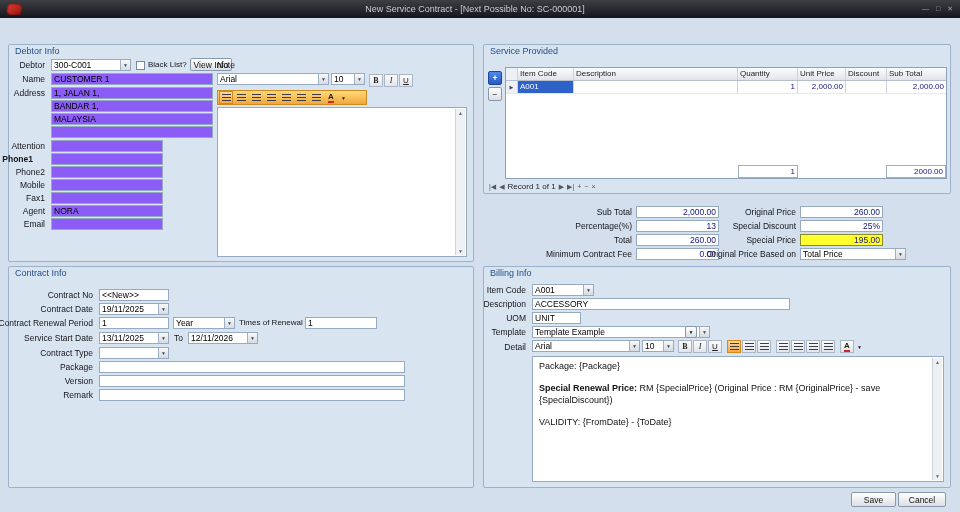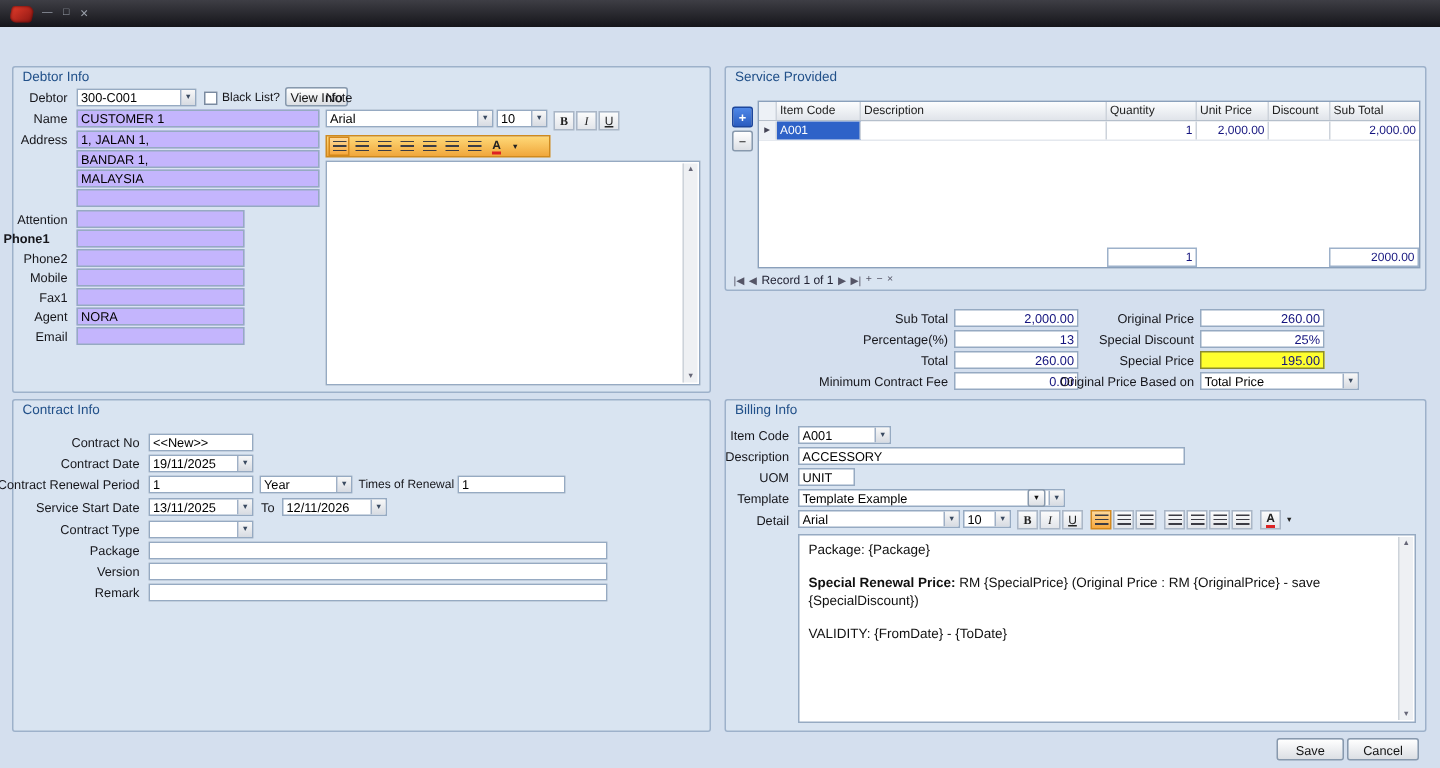--- a/index.html
+++ b/index.html
@@ -16,21 +16,21 @@
   .winctl { display:flex; gap:7px; margin-right:7px; font-size:7px; color:#9aa0ab; }
 
   .box { position:absolute; border:1px solid #9db1ca; border-radius:2px; background:#d9e4f1; }
   .box-title { position:absolute; top:1px; left:6px; font-size:9px; color:#215089; white-space:nowrap; }
 
   .lbl { position:absolute; font-size:8.5px; color:#15151a; line-height:12px; white-space:nowrap; text-align:right; }
   .llbl { position:absolute; font-size:8.5px; color:#15151a; line-height:12px; white-space:nowrap; }
 
   .field { position:absolute; height:12px; background:#fff; border:1px solid #96aac2;
     font-size:8.5px; line-height:10px; padding:0 2px; color:#000; overflow:hidden; white-space:nowrap; }
-  .ro { background:#c4b5fd; }
+  .ro { background:#8b5cf6; }
   .num { text-align:right; color:#14147e; }
   .yellow { background:#ffff2e; border-color:#8a8a30; }
   .combo { padding-right:12px; }
   .dd { position:absolute; right:0; top:0; bottom:0; width:10px;
     background:linear-gradient(#f8f8f8,#d7dbe2); border-left:1px solid #9fb0c6;
     font-size:5px; color:#3a4a60; display:flex; align-items:center; justify-content:center; }
   .cv { display:block; overflow:hidden; }
 
   .btn { position:absolute; background:linear-gradient(#ffffff,#dcdfe4); border:1px solid #8899ad;
     border-radius:2px; font-size:8.5px; display:flex; align-items:center; justify-content:center; color:#111; }
@@ -74,20 +74,21 @@
 </style>
 </head>
 <body>
 
 <div class="window">
 
   <div class="titlebar">
     <span class="logo">
         <span class="logo-shape"></span>
       </span>
+    <span class="title">New Service Contract - [Next Possible No: SC-000001]</span>
     <span class="winctl">
       <span>—</span>
       <span>□</span>
       <span>✕</span>
     </span>
   </div>
 
   <div class="box" style="left:8px;top:44px;width:466px;height:218px;">
     <span class="box-title">Debtor Info</span>
 
@@ -285,21 +286,21 @@
     <span class="lbl" style="right:424px;top:31px;">Description</span>
     <span class="lbl" style="right:424px;top:45px;">UOM</span>
     <span class="lbl" style="right:424px;top:59px;">Template</span>
     <span class="lbl" style="right:424px;top:74px;">Detail</span>
 
     <div class="field combo" style="left:48px;top:17px;width:62px;">
       <span class="cv">A001</span>
       <span class="dd">▼</span>
     </div>
     <div class="field" style="left:48px;top:31px;width:258px;">ACCESSORY</div>
-    <div class="field" style="left:48px;top:45px;width:38px;">UNIT</div>
+    <div class="field" style="left:48px;top:45px;width:49px;">UNIT</div>
     <div class="field combo" style="left:48px;top:59px;width:178px;">
       <span class="cv">Template Example</span>
       <span class="dd">▼</span>
     </div>
     <div class="btn" style="left:201px;top:59px;width:12px;height:12px;font-size:5px;">▼</div>
 
     <div class="field combo" style="left:48px;top:73px;width:108px;">
       <span class="cv">Arial</span>
       <span class="dd">▼</span>
     </div>

